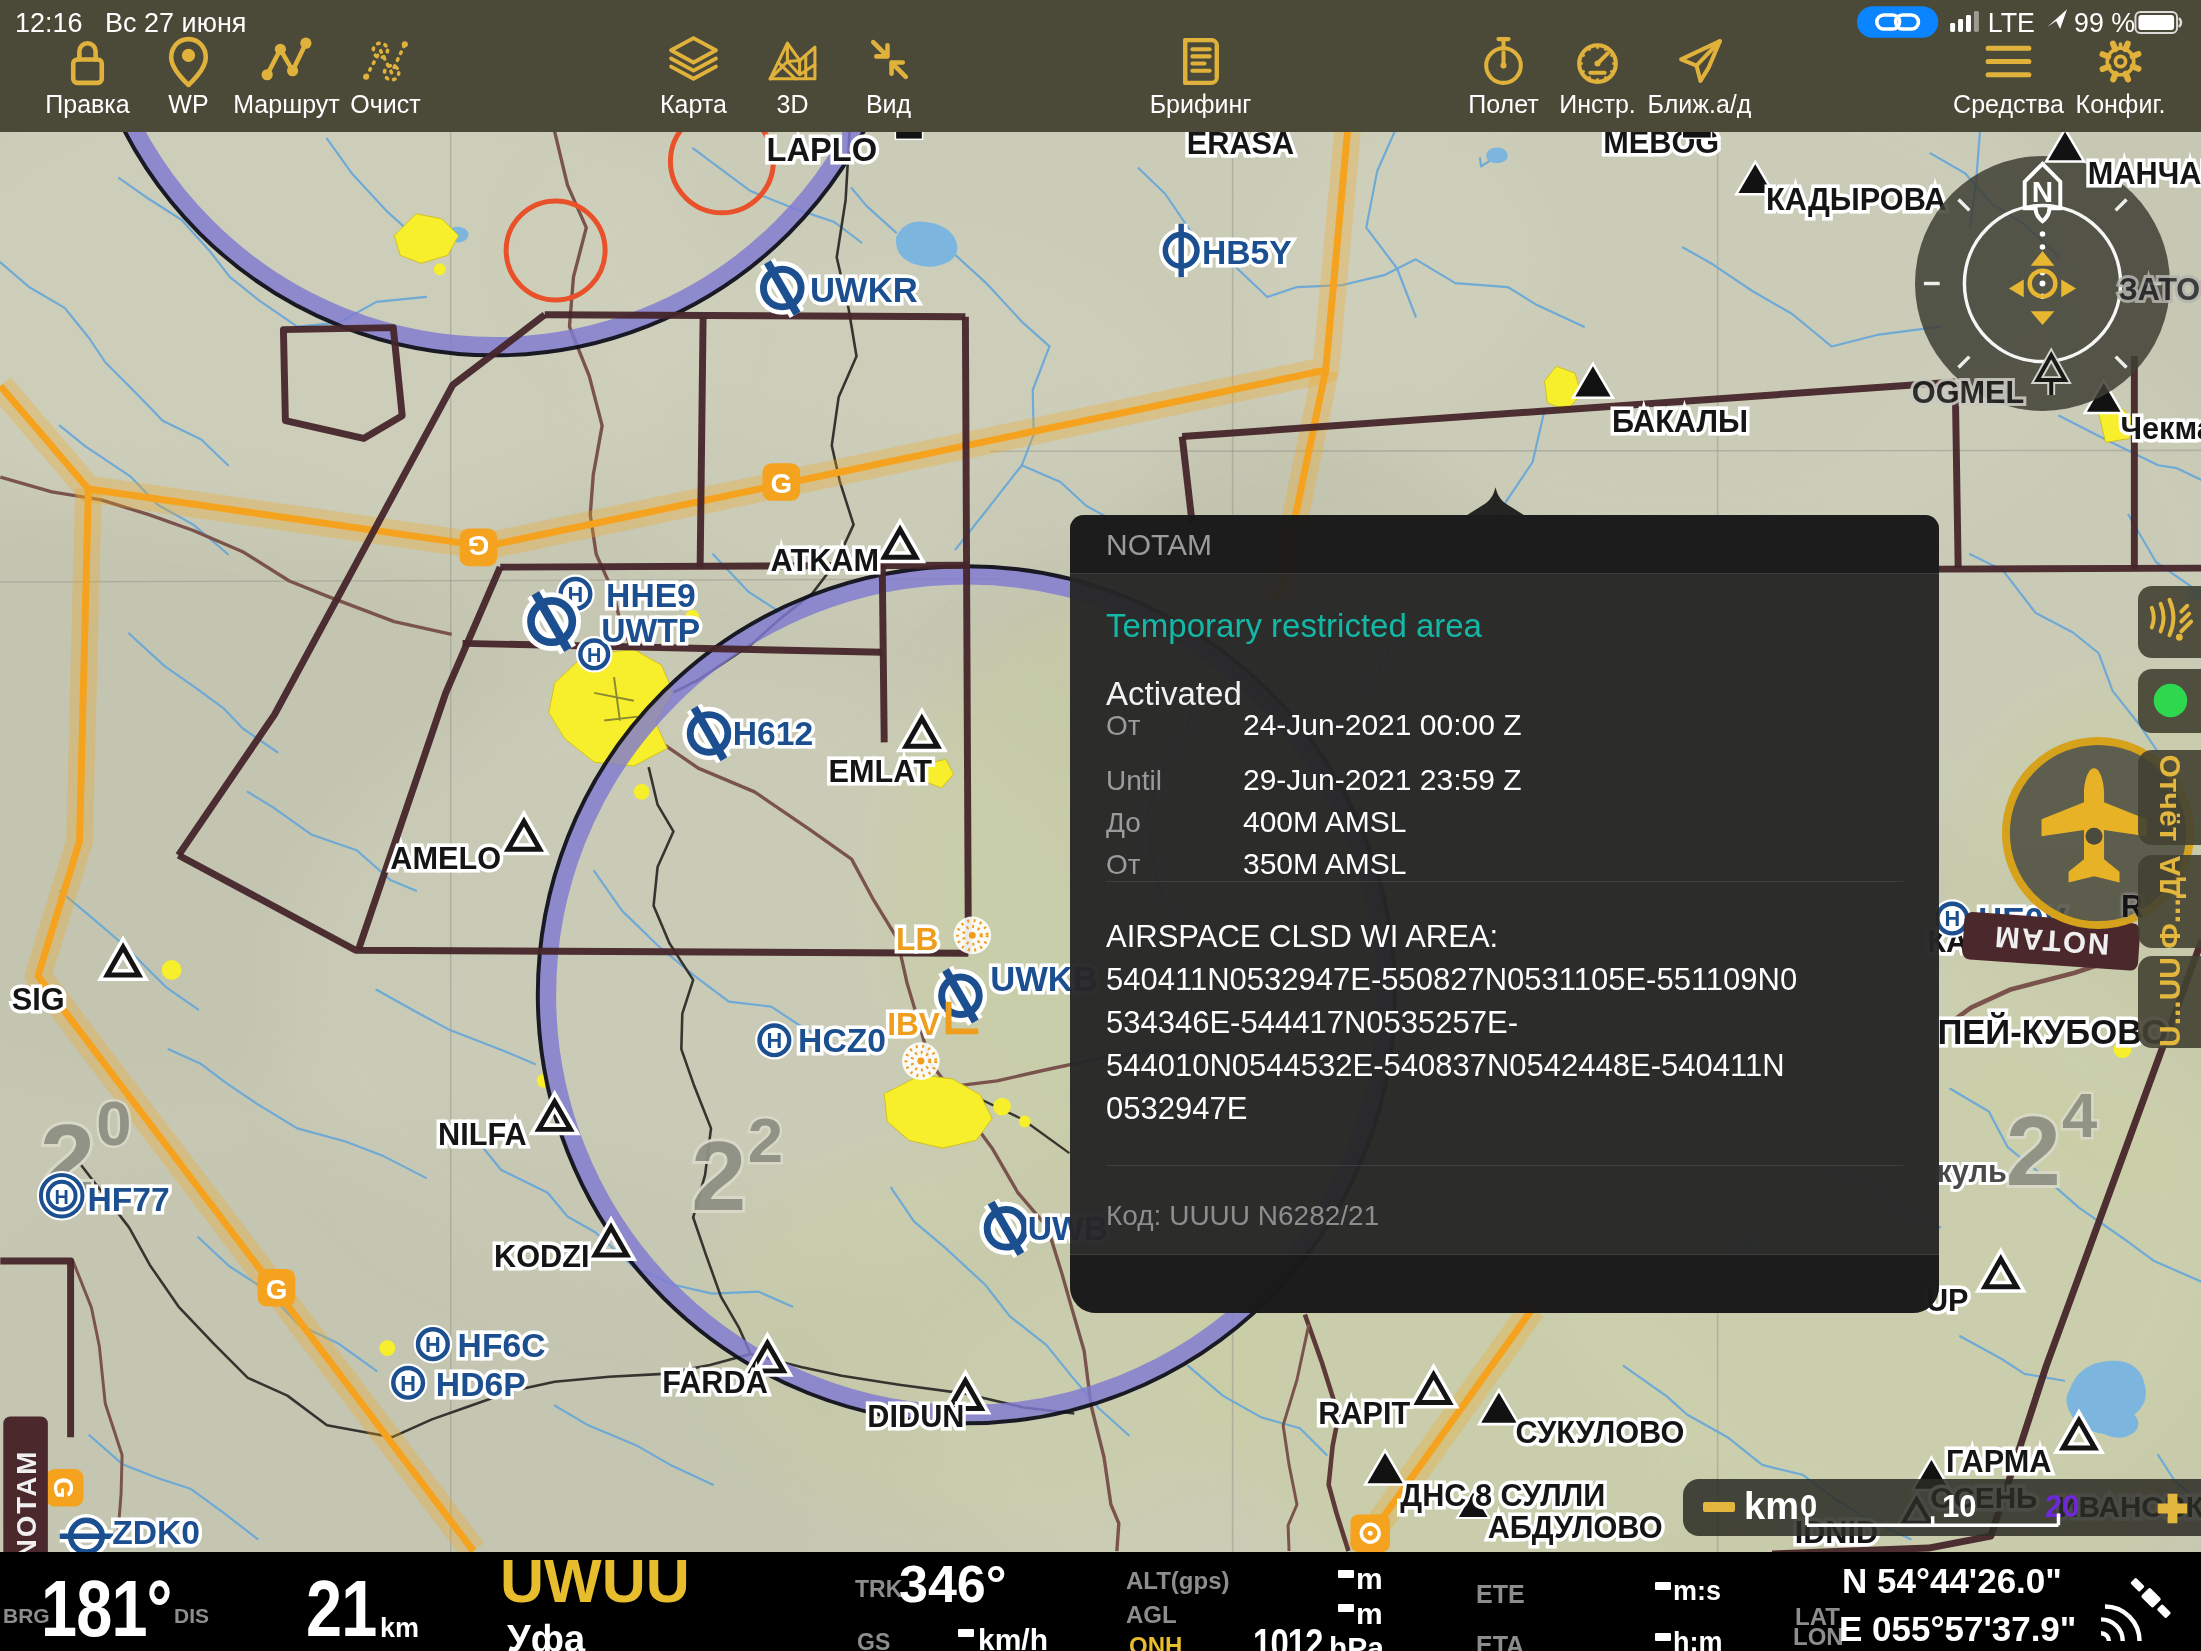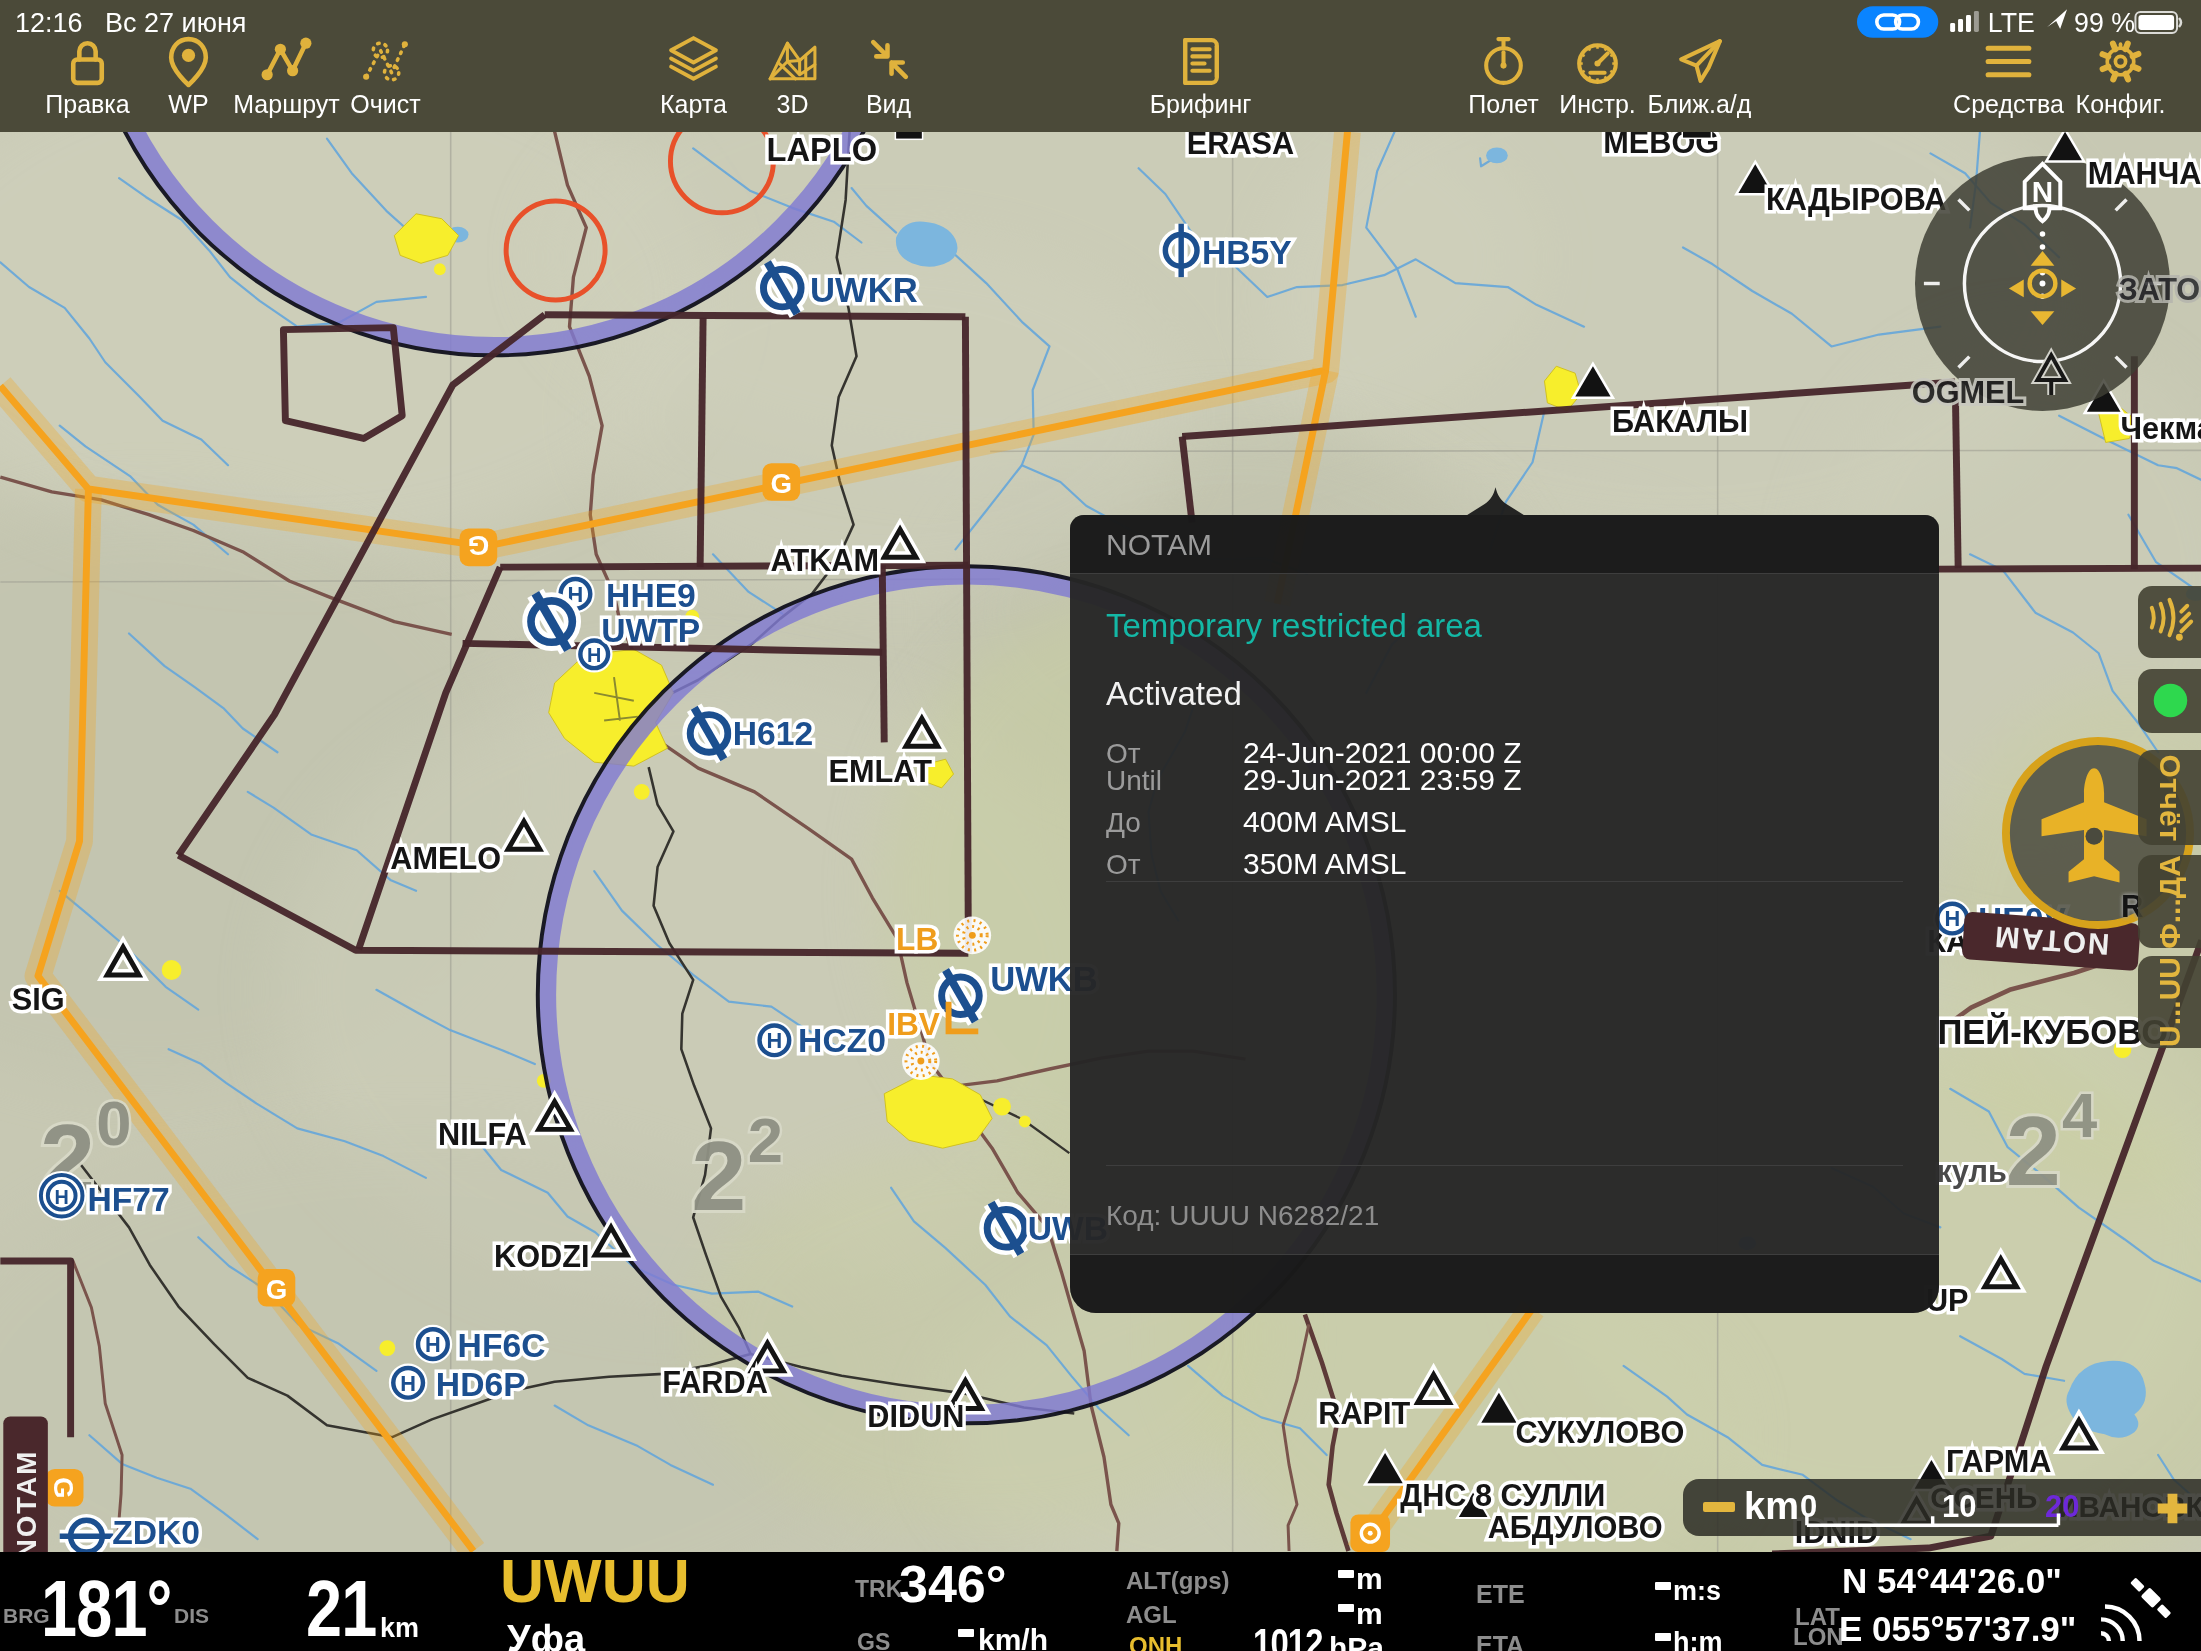--- a/index.html
+++ b/index.html
@@ -476,25 +476,26 @@
 
   <svg id="arrow" width="59" height="29" viewBox="0 0 60 29">
       <path d="M30 0 C32 8 35 13 41 17 L60 29 L0 29 L19 17 C25 13 28 8 30 0 Z" fill="rgba(30,30,30,0.97)"></path>
     </svg>
   <div id="panel">
     <div class="hd">
         <span>NOTAM</span>
       </div>
     <div style="left:36px;top:92px;font-size:33px;color:#14b8a6;">Temporary restricted area</div>
     <div style="left:36px;top:160px;font-size:33px;color:#f2f2f2;">Activated</div>
-    <div style="left:36px;top:221px;font-size:30px;"><span class="pl">От</span>24-Jun-2021 00:00 Z</div>
+    <div style="left:36px;top:193px;font-size:30px;"><span class="pl">От</span>24-Jun-2021 00:00 Z</div>
     <div style="left:36px;top:248px;font-size:30px;"><span class="pl">Until</span>29-Jun-2021 23:59 Z</div>
     <div style="left:36px;top:290px;font-size:30px;"><span class="pl">До</span>400M AMSL</div>
     <div style="left:36px;top:332px;font-size:30px;"><span class="pl">От</span>350M AMSL</div>
     <div class="hr" style="top:366px;"></div>
+    <div style="left:36px;top:400px;width:806px;font-size:31px;line-height:43px;word-wrap:break-word;">AIRSPACE CLSD WI AREA:<br>540411N0532947E-550827N0531105E-551109N0<br>534346E-544417N0535257E-<br>544010N0544532E-540837N0542448E-540411N<br>0532947E</div>
     <div class="hr" style="top:650px;"></div>
     <div style="left:36px;top:685px;font-size:28px;color:#8d8d8d;">Код: UUUU N6282/21</div>
     <div class="ft"></div>
   </div>
 
   <div id="topbar">
     <span style="position:absolute;left:15px;top:8px;color:#fff;font-size:27px;">12:16&nbsp;&nbsp; Вс 27 июня</span>
 <div class="tbtn" style="left:13px;width:149px;">
         <svg width="55" height="55" viewBox="0 0 54 54">
           <g stroke="#e0b23c" fill="none" stroke-linecap="round" stroke-linejoin="round" stroke-width="4.5">

